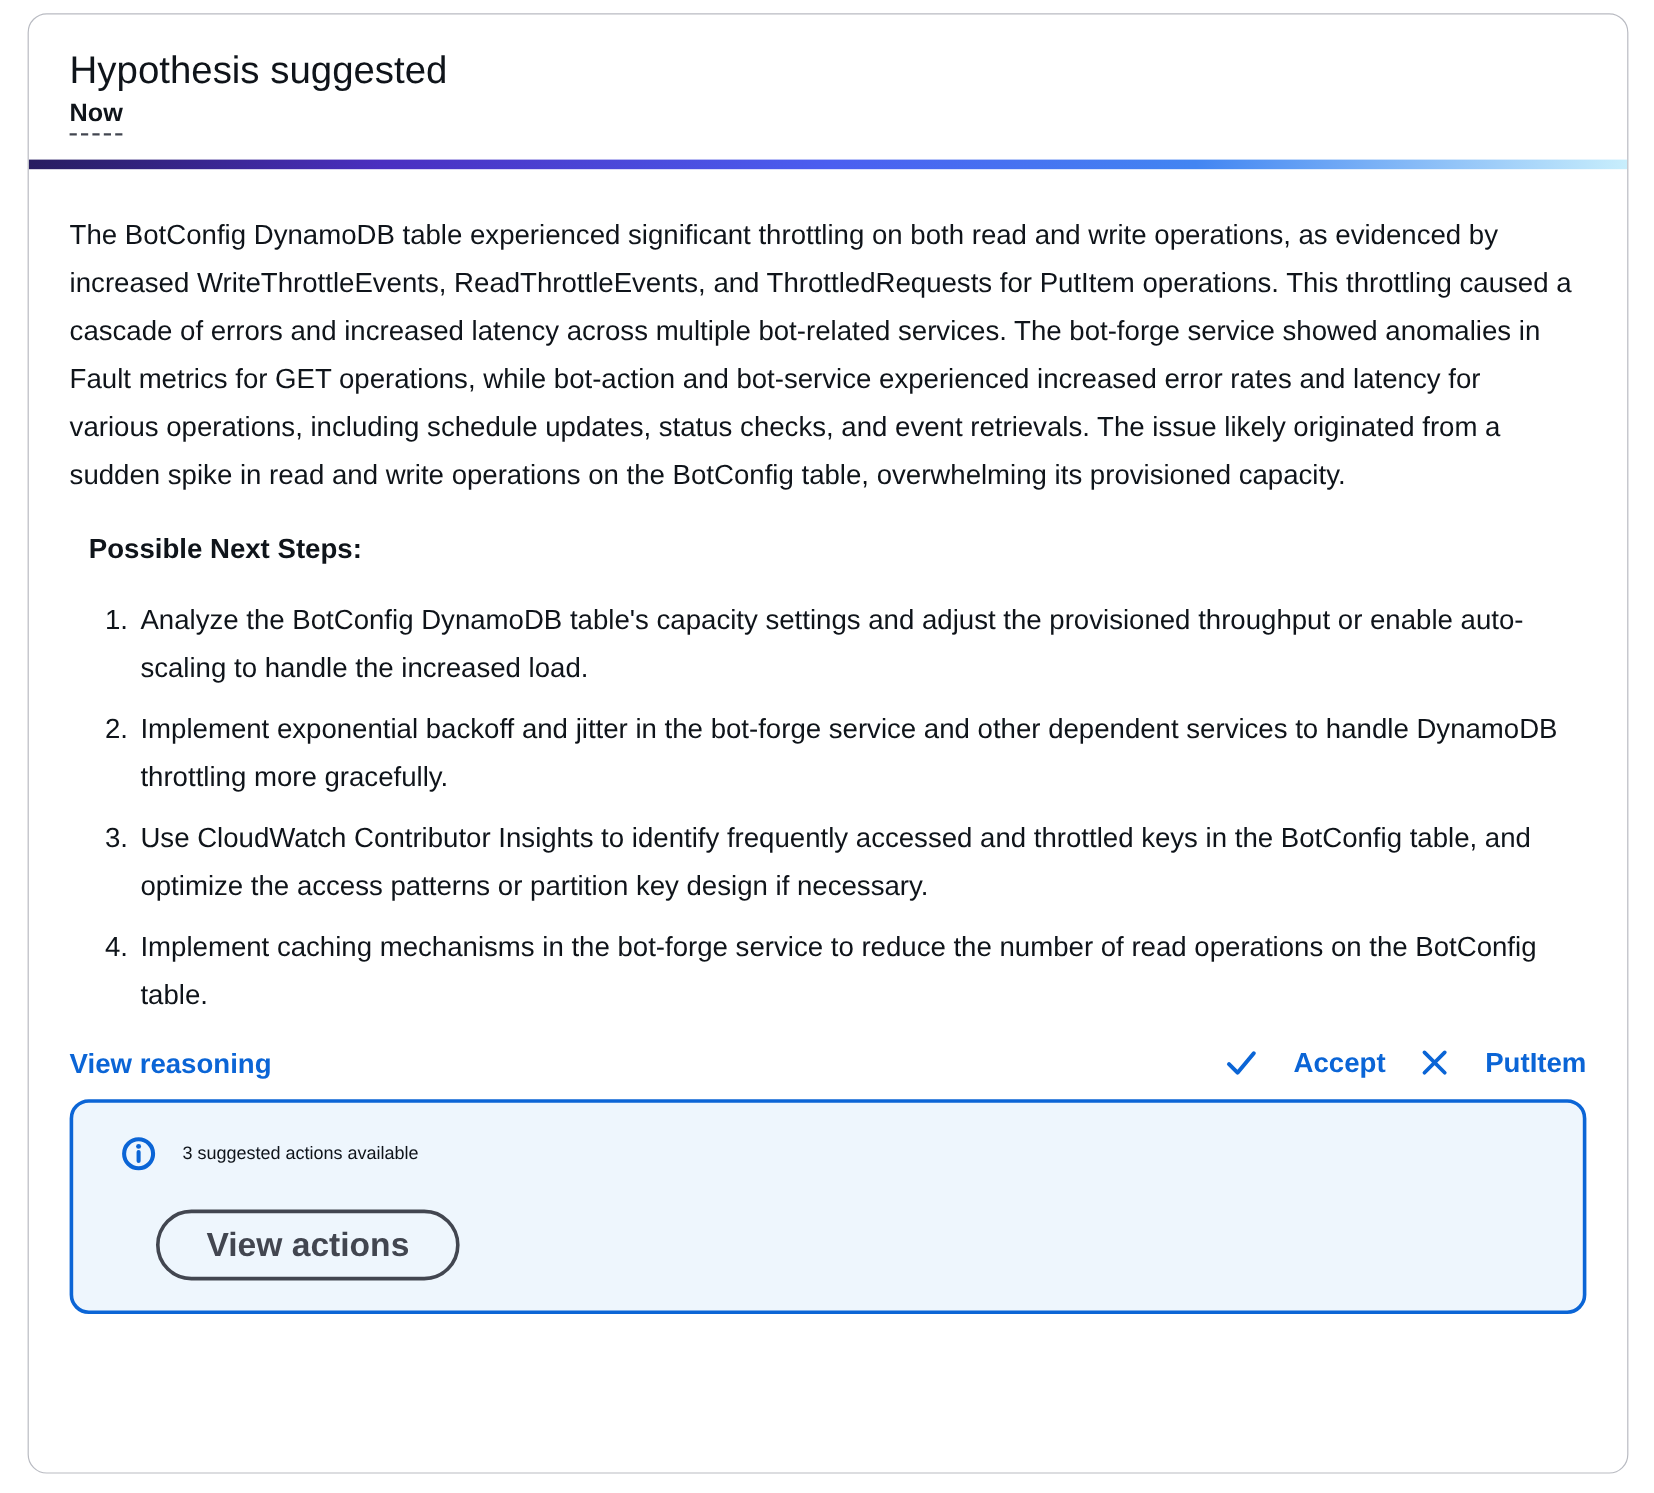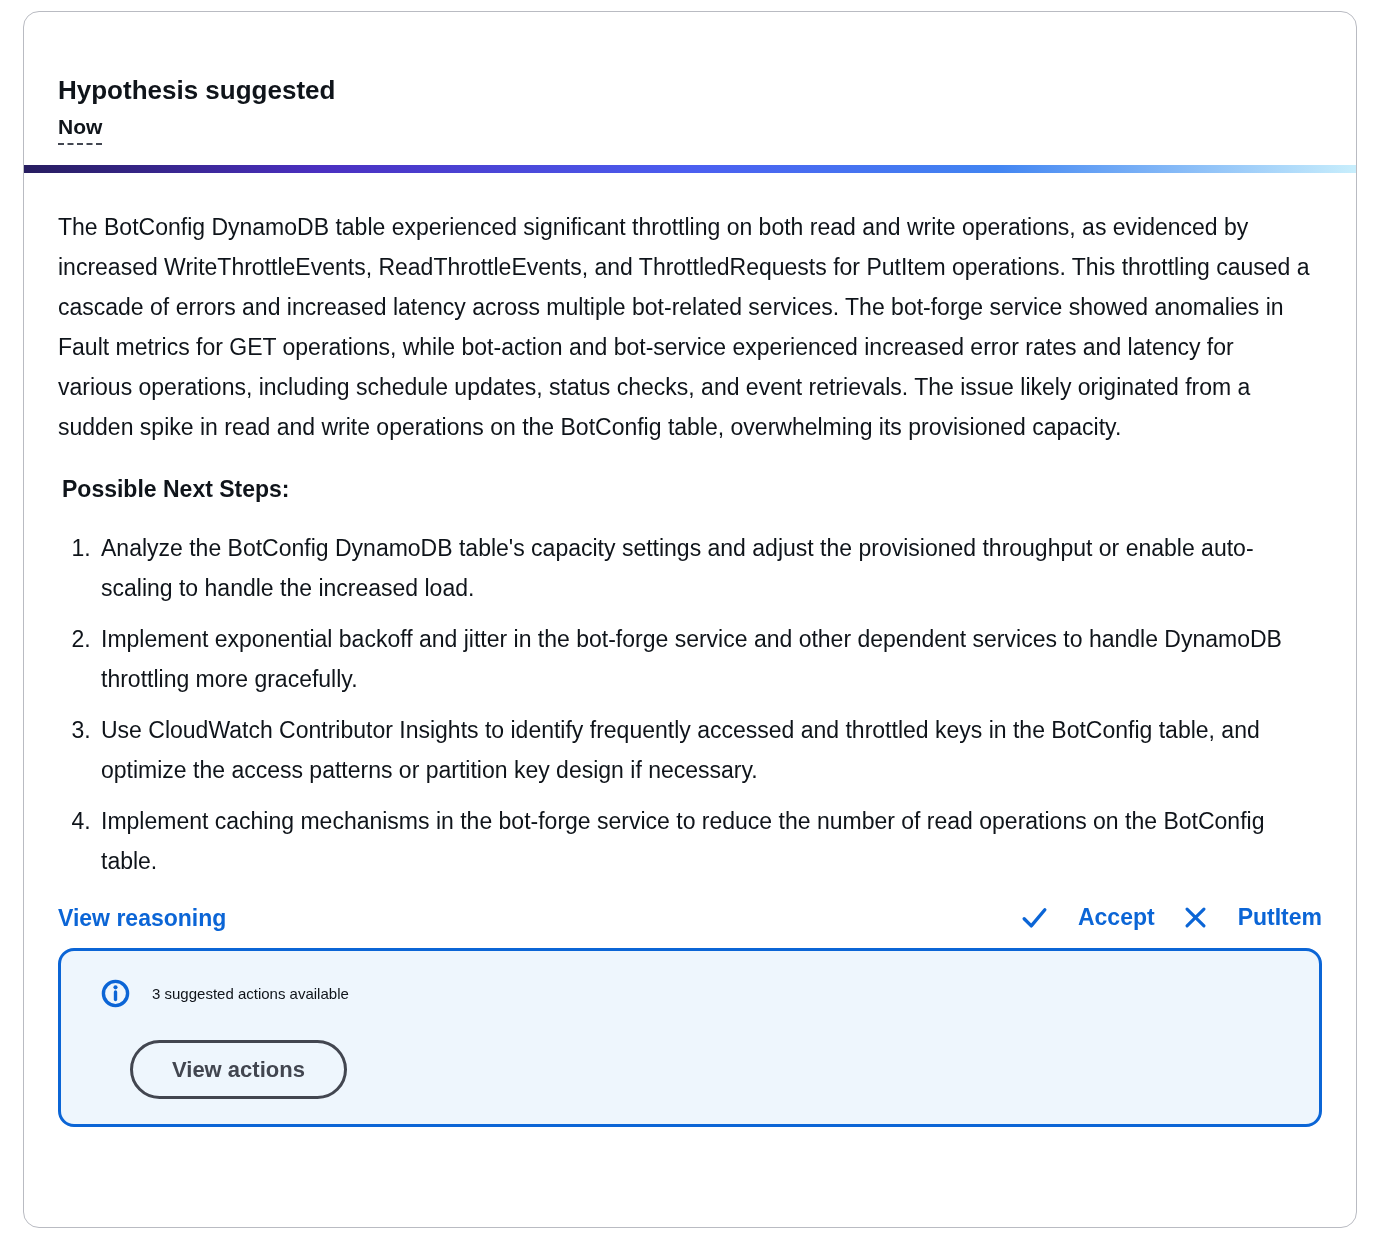--- a/index.html
+++ b/index.html
@@ -22,25 +22,24 @@
     min-height: 1217px;
     background: #ffffff;
     border: 1.5px solid #b9bbc2;
     border-radius: 16px;
     overflow: hidden;
   }
   .card-header {
     padding: 30px 34px 20px 34px;
   }
   .card-title {
-    font-size: 26px;
+    font-size: 32px;
     line-height: 32px;
-    font-weight: 700;
-    color: #0f141a;
-    margin-top: 32px;
+    font-weight: 400;
+    color: #0f141a;
   }
   .card-timestamp {
     display: inline-block;
     margin-top: 8px;
     font-size: 21px;
     line-height: 26px;
     color: #0f141a;
     border-bottom: 2px dashed #424650;
     padding-bottom: 3px;
     cursor: pointer;
@@ -58,24 +57,24 @@
     line-height: 40px;
   }
   .summary {
     margin: 0 0 22px 0;
     max-width: 1254px;
   }
   .steps-heading {
     font-size: 23px;
     font-weight: 700;
     line-height: 40px;
-    margin: 0 0 19px 4px;
+    margin: 0 0 19px 16px;
   }
   ol.steps-list {
-    margin: 0;
+    margin: 16px;
     padding-left: 39px;
     max-width: 1254px;
   }
   ol.steps-list li {
     padding-left: 4px;
     margin-bottom: 11px;
   }
   ol.steps-list li:last-child { margin-bottom: 0; }
   .footer-row {
     margin-top: 21px;
@@ -135,21 +134,21 @@
     margin-top: 20px;
     margin-left: 29px;
   }
   .view-actions-btn {
     display: inline-block;
     background: transparent;
     border: 3px solid #424650;
     border-radius: 30px;
     color: #424650;
     font-weight: 700;
-    font-size: 22px;
+    font-size: 28px;
     line-height: 29px;
     padding: 12px 39px;
     font-family: inherit;
     cursor: pointer;
   }
 </style>
 </head>
 <body>
 
 <div class="page">

